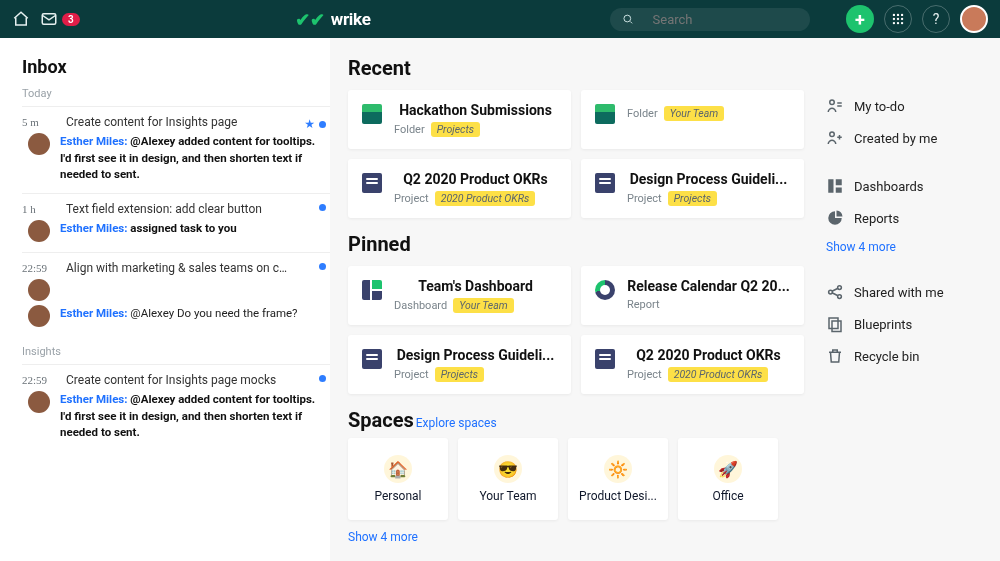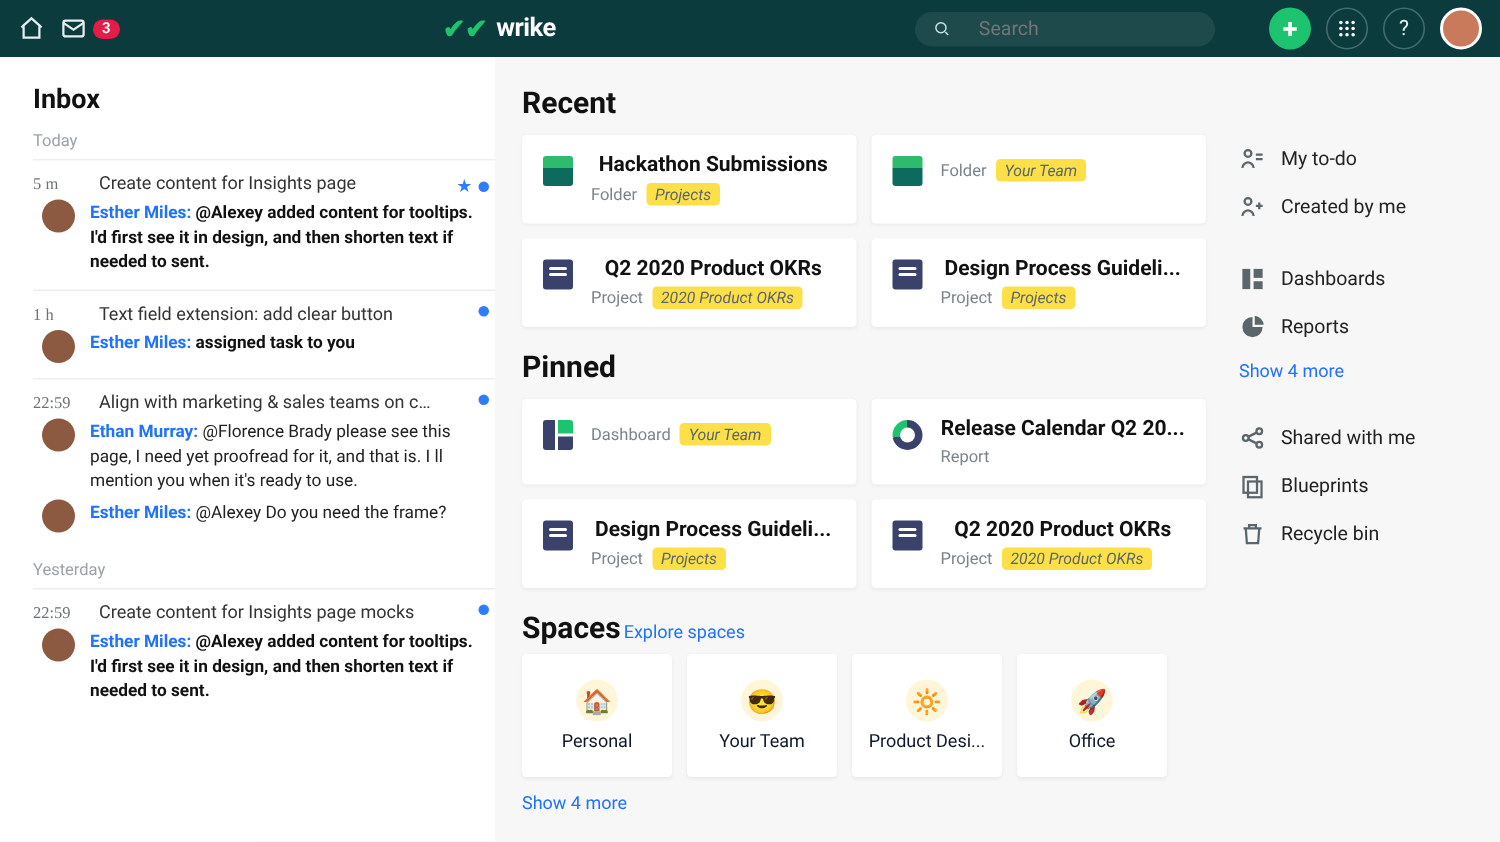--- a/index.html
+++ b/index.html
@@ -157,28 +157,27 @@
         <div class="msg">
           <div class="dots">
             <span class="dot"></span>
           </div>
           <div class="msg-top">
             <span class="msg-time">22:59</span>
             <span class="msg-subj">Align with marketing &amp; sales teams on co...</span>
           </div>
           <div class="msg-line">
             <span class="msg-av"></span>
-            <span class="msg-body"><span class="author">Ethan Murray: </span><span>@Florence Brady please see this page, I need yet proofread for it, and that is. I ll mention you when it's ready to use.</span></span>
           </div>
           <div class="msg-line">
             <span class="msg-av"></span>
             <span class="msg-body"><span class="author">Esther Miles: </span><span>@Alexey Do you need the frame?</span></span>
           </div>
         </div>
-        <div class="day-label">Yesterday</div>
+        <div class="day-label">Insights</div>
         <div class="msg">
           <div class="dots">
             <span class="dot"></span>
           </div>
           <div class="msg-top">
             <span class="msg-time">22:59</span>
             <span class="msg-subj">Create content for Insights page mocks</span>
           </div>
           <div class="msg-line">
             <span class="msg-av"></span>
@@ -235,20 +234,21 @@
           </div>
         </div>
     </div>
 
     <div class="section">
       <div class="h2">Pinned</div>
       <div class="row" id="pinned-row-1">
           <div class="card">
             <span class="cicon dash"></span>
             <div style="min-width: 0px; flex: 1 1 0%;">
+              <div class="card-title">Team's Dashboard</div>
               <div class="card-meta">
                 <span>Dashboard</span>
                 <span class="pill">Your Team</span>
               </div>
             </div>
           </div>
           <div class="card">
             <span class="cicon report"></span>
             <div style="min-width: 0px; flex: 1 1 0%;">
               <div class="card-title">Release Calendar Q2 20...</div>

